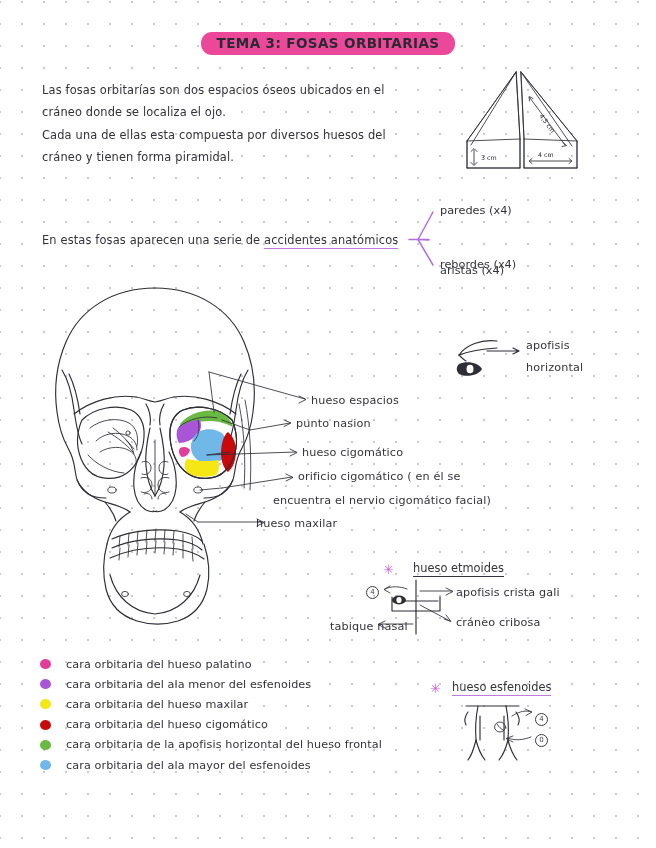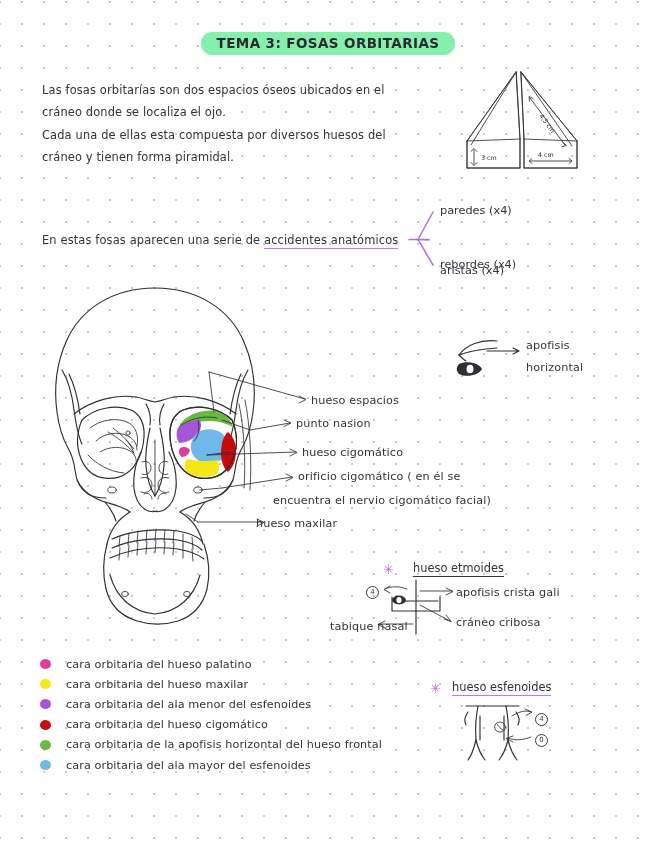--- a/index.html
+++ b/index.html
@@ -25,21 +25,21 @@
     position:absolute;left:0;right:0;top:32px;
     text-align:center;
   }
   #title{
     display:inline-block;
     font-family:"DejaVu Sans", sans-serif;
     font-size:13.5px;
     font-weight:700;
     letter-spacing:0.4px;
     color:#2a2a32;
-    background:#86efac;
+    background:#ec4899;
     border-radius:11px;
     padding:3px 16px 4px;
   }
 
   
   .para{
     position:absolute;
     font-size:11.4px;
     color:#33333b;
     line-height:22.4px;
@@ -143,26 +143,26 @@
 <div class="mini-head purple-u" style="left:452px;top:680px;">hueso esfenoides</div>
 <div class="circnum" style="left:535px;top:713px;">4</div>
 <div class="circnum" style="left:535px;top:734px;">0</div>
 
 <div id="legend">
   <div class="leg-row">
     <span class="leg-dot" style="background:#e23d9b"></span>
     <span class="leg-label">cara orbitaria del hueso palatino</span>
   </div>
   <div class="leg-row">
+    <span class="leg-dot" style="background:#a855d8"></span>
+    <span class="leg-label">cara orbitaria del ala menor del esfenoides</span>
+  </div>
+  <div class="leg-row">
     <span class="leg-dot" style="background:#f5e616"></span>
     <span class="leg-label">cara orbitaria del hueso maxilar</span>
-  </div>
-  <div class="leg-row">
-    <span class="leg-dot" style="background:#a855d8"></span>
-    <span class="leg-label">cara orbitaria del ala menor del esfenoides</span>
   </div>
   <div class="leg-row">
     <span class="leg-dot" style="background:#c80a0a"></span>
     <span class="leg-label">cara orbitaria del hueso cigomático</span>
   </div>
   <div class="leg-row">
     <span class="leg-dot" style="background:#6ab942"></span>
     <span class="leg-label">cara orbitaria de la apofisis horizontal del hueso frontal</span>
   </div>
   <div class="leg-row">

